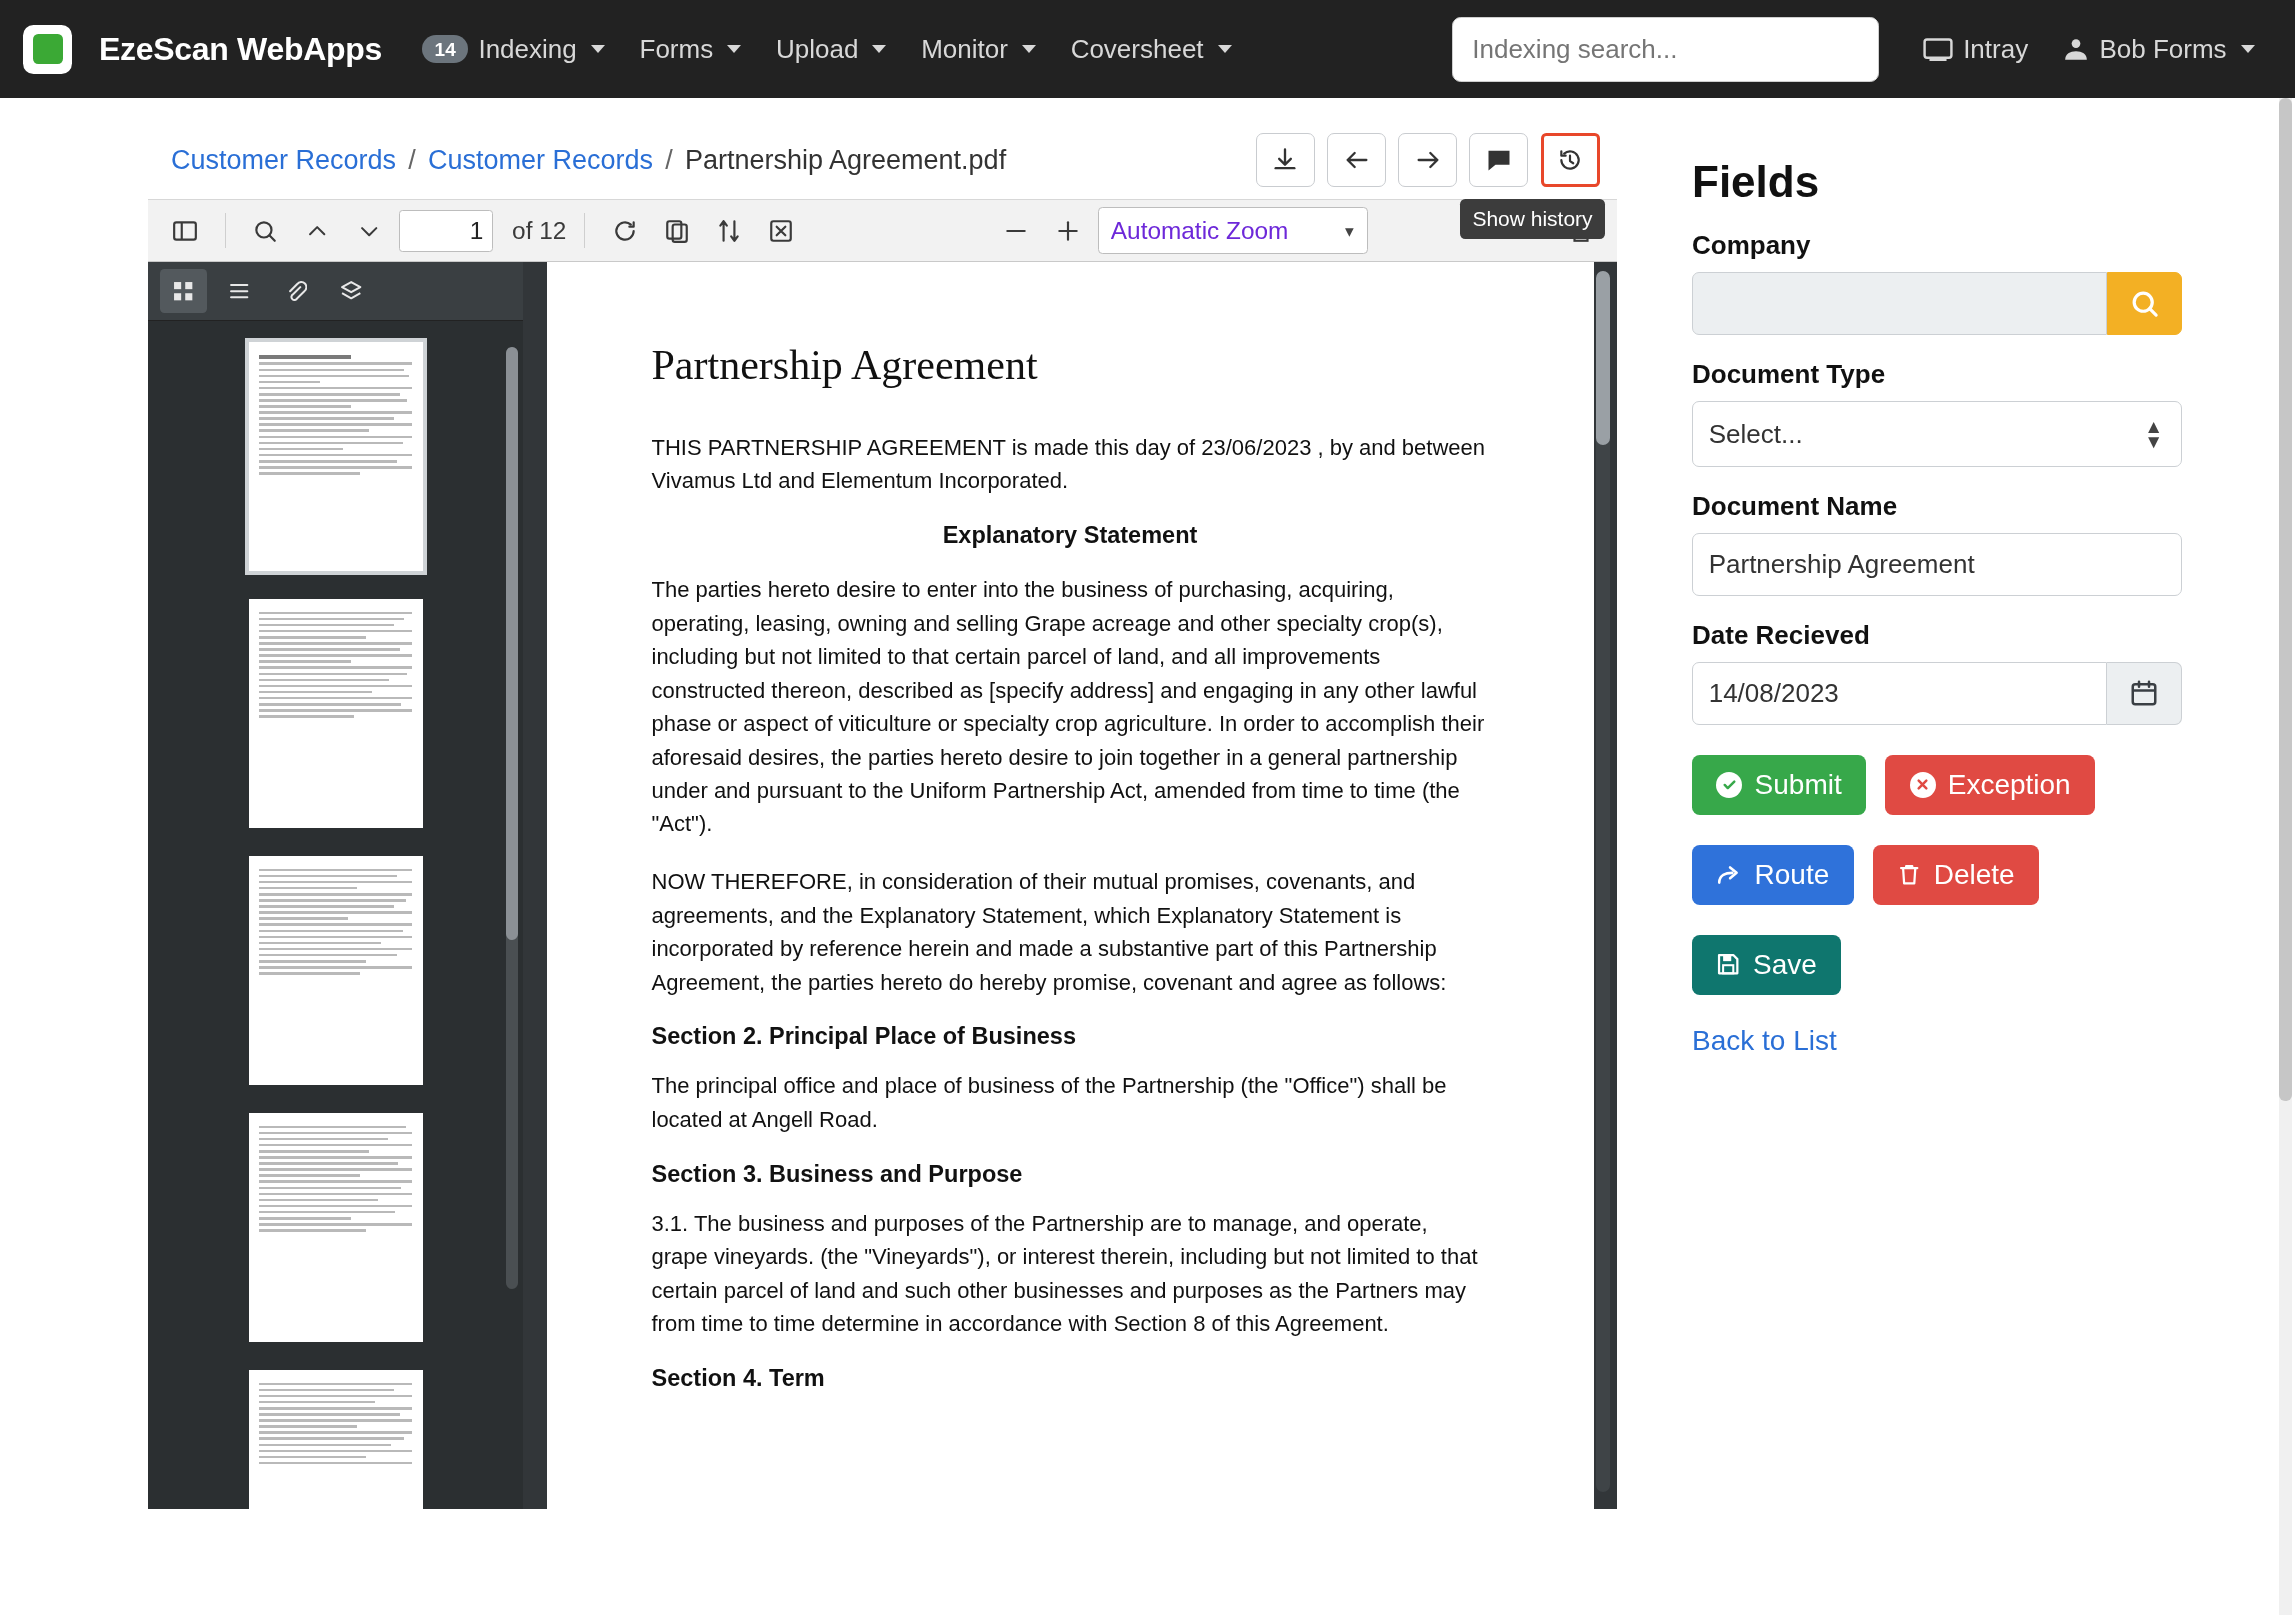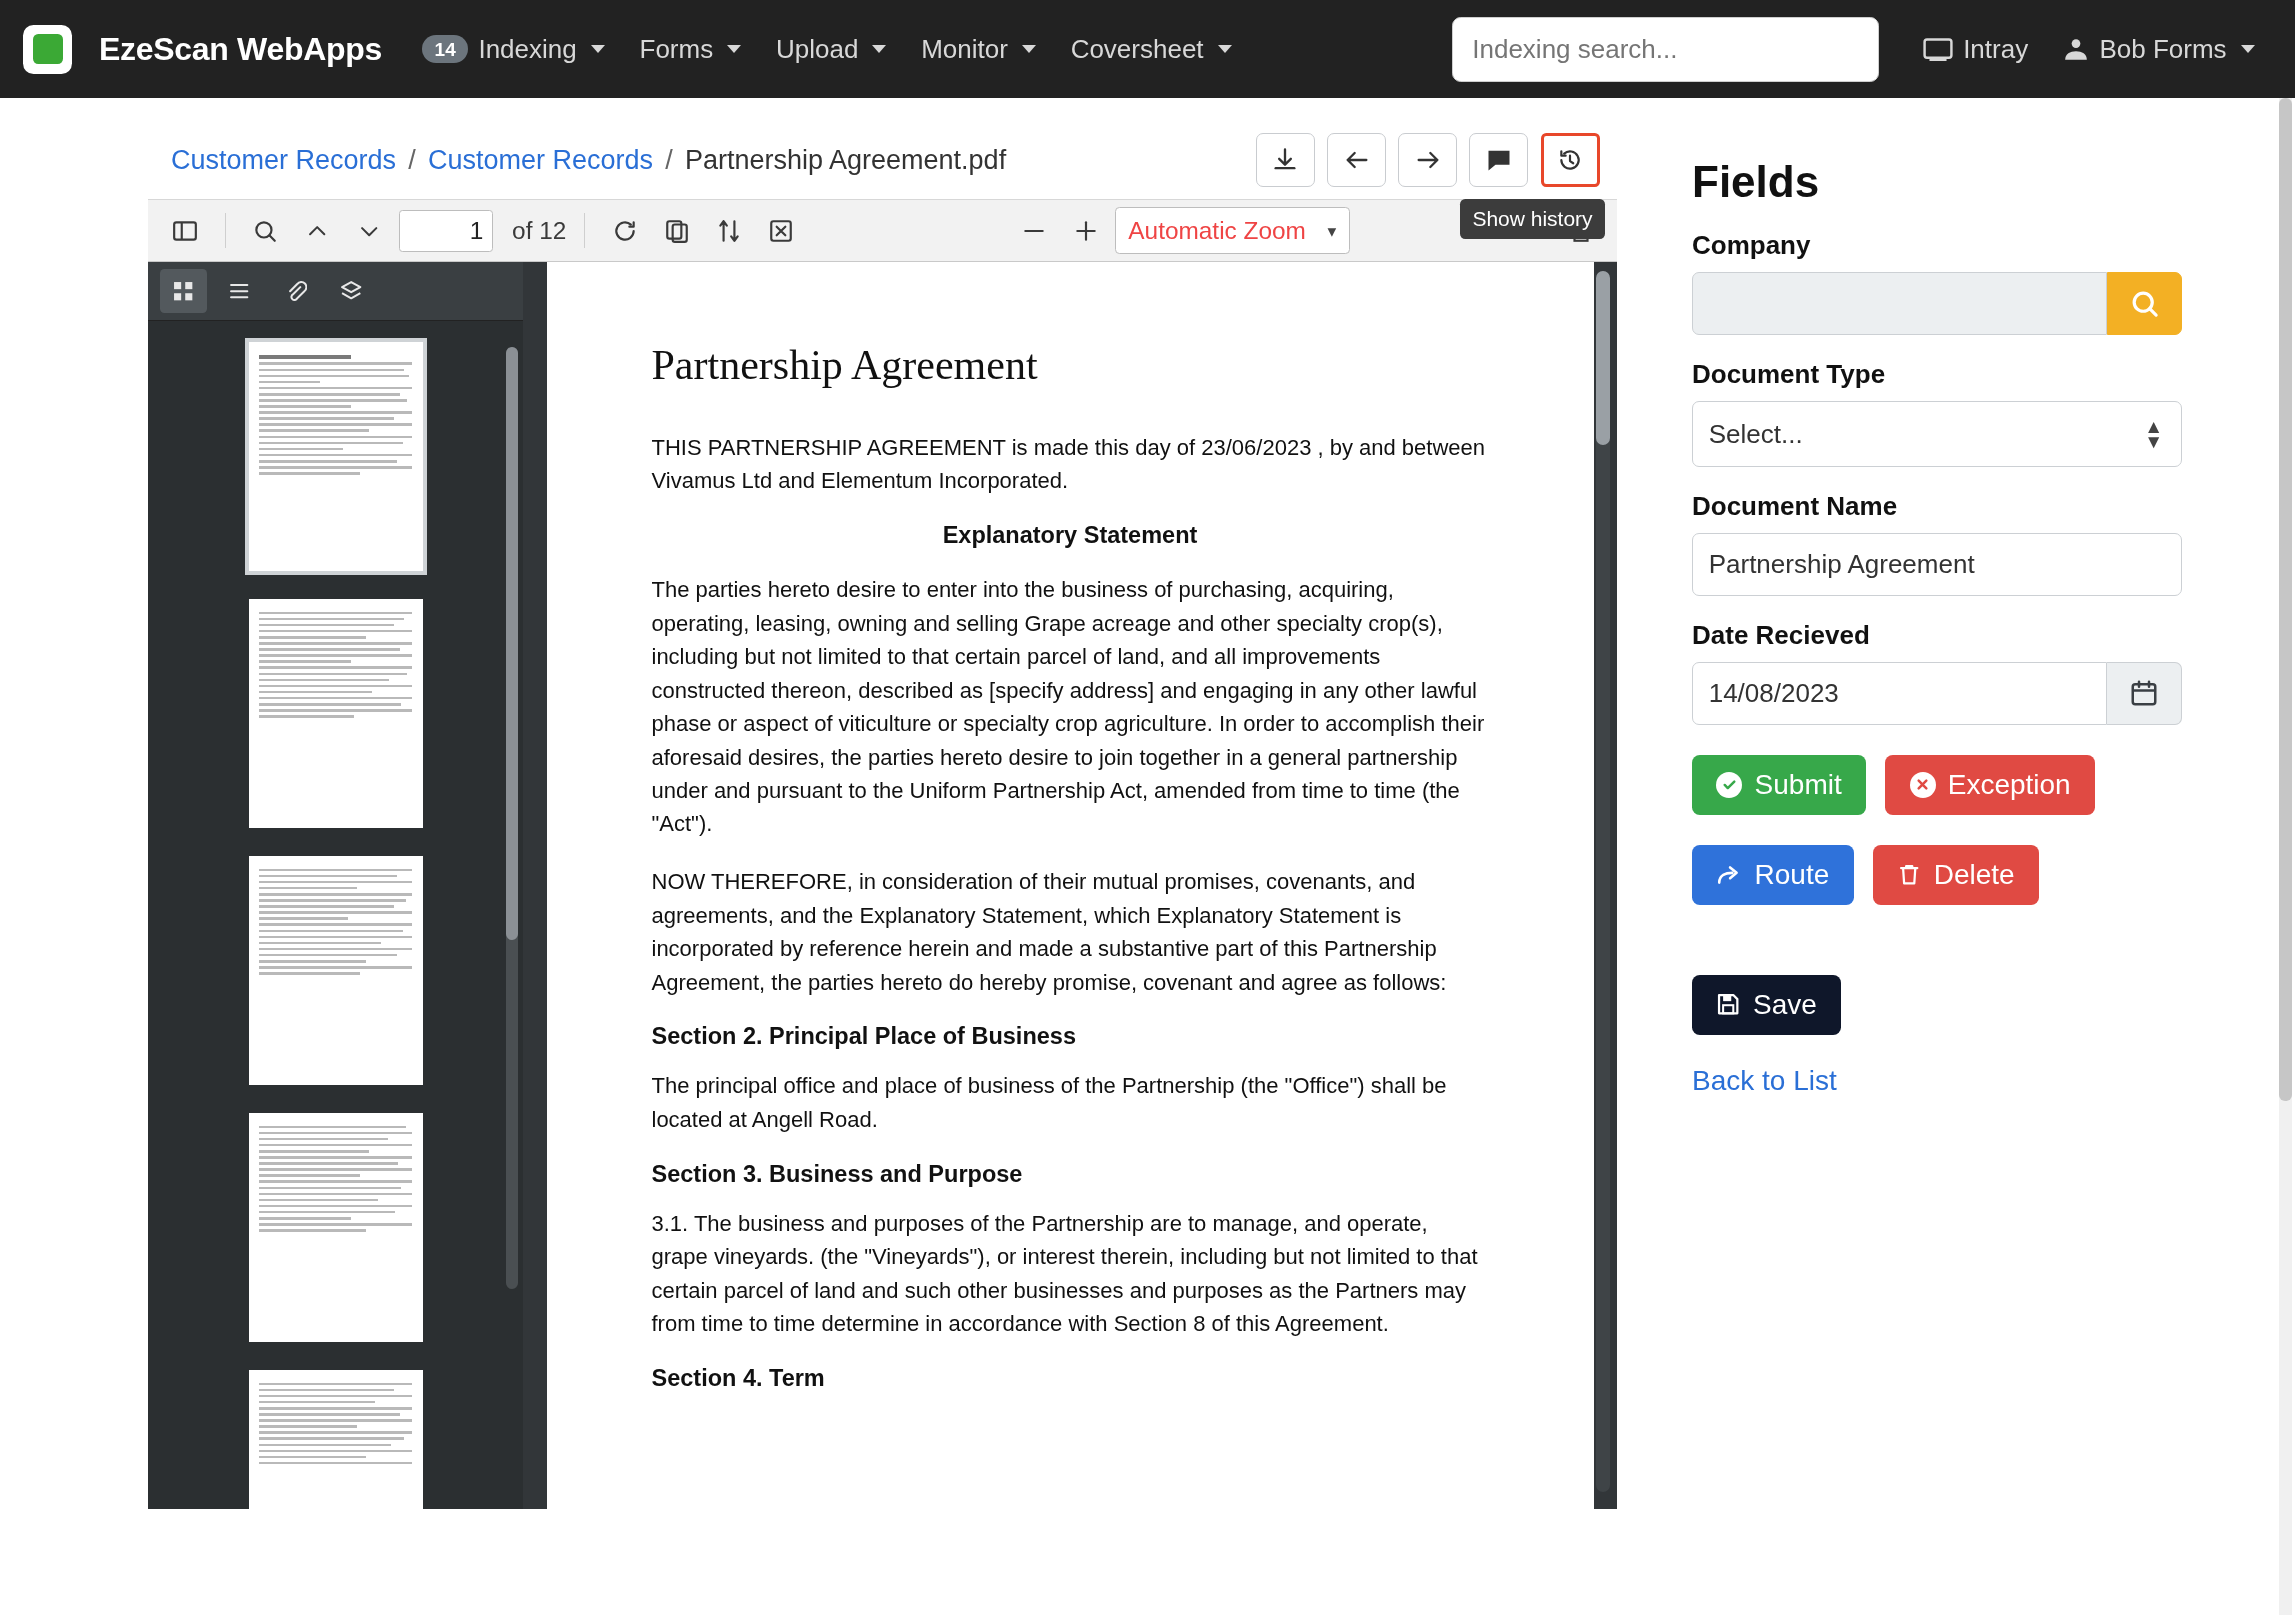--- a/index.html
+++ b/index.html
@@ -147,24 +147,24 @@
     border: 0.9px solid #bdbdbd; border-radius: 3.5px;
     background: #fff;
     text-align: right;
     font-size: 24.4px; color: #222;
     padding: 0 8.7px;
     font-family: "Liberation Sans", sans-serif;
   }
   .of-label { font-size: 24.4px; color: #3a3a3a; margin-left: 12.2px; }
   .tb-sep { width: 0.9px; height: 35px; background: #cfcfcf; margin: 0 10.5px; }
   .zoom-select {
-    height: 47px; width: 235px;
+    height: 47px; width: 270px;
     border: 0.9px solid #bdbdbd; border-radius: 4.4px;
     background: #fff;
-    font-size: 24.4px; color: #ef4444;
+    font-size: 24.4px; color: #6d28d9;
     padding: 0 12.2px;
     font-family: "Liberation Sans", sans-serif;
     appearance: none;
   }
   .zoom-wrap { position: relative; }
   .zoom-wrap .chev {
     position: absolute; right: 14px; top: 50%; transform: translateY(-50%);
     pointer-events: none; color: #444; font-size: 17.4px;
   }
   .spacer { flex: 1; }
@@ -325,21 +325,21 @@
     border: none; border-radius: 7.8px;
     font-size: 28px; color: #fff;
     padding: 14px 24.4px;
     display: flex; align-items: center; gap: 12.2px;
     cursor: pointer;
     font-family: "Liberation Sans", sans-serif;
   }
   .btn.green { background: #37a84a; }
   .btn.red { background: #e04a43; }
   .btn.blue { background: #2f72da; }
-  .btn.teal { background: #0f172a; margin-top: 40px; }
+  .btn.teal { background: #0f766e; }
   .link-back {
     display: inline-block;
     margin-top: 30px;
     font-size: 28px; color: #2a6fd6; cursor: pointer;
   }
   .icon-circle {
     width: 26px; height: 26px; border-radius: 50%;
     background: #fff; color: inherit;
     display: inline-flex; align-items: center; justify-content: center;
   }

